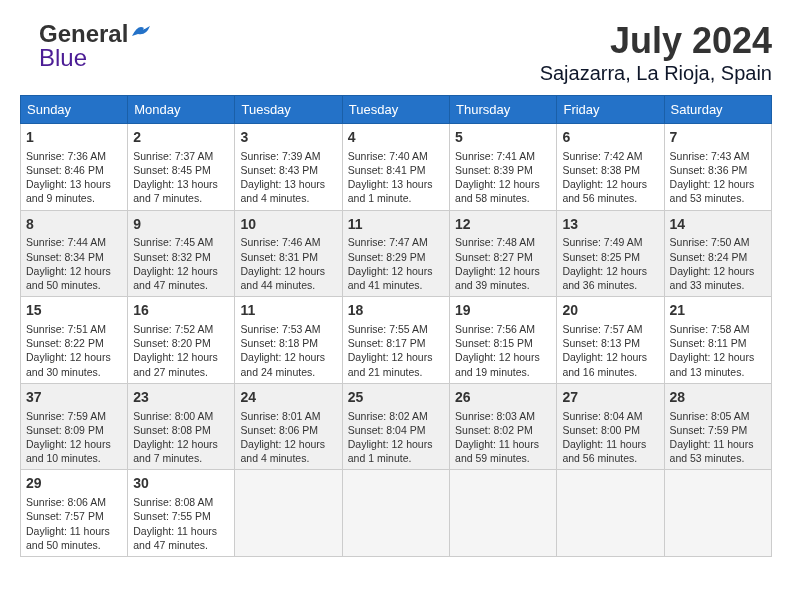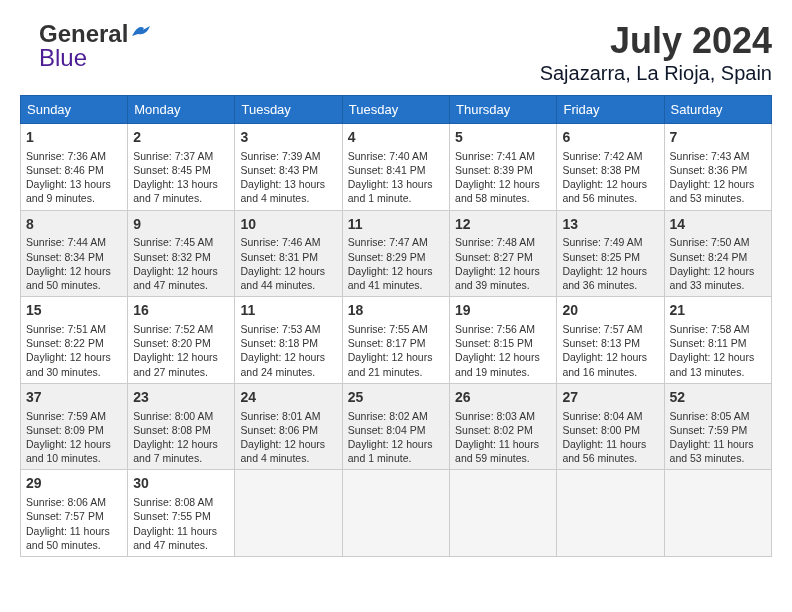--- a/index.html
+++ b/index.html
@@ -215,21 +215,21 @@
         </td>
         <td>
           <span class="day-number">26</span>
           <div>Sunrise: 8:03 AM<br>Sunset: 8:02 PM<br>Daylight: 11 hours and 59 minutes.</div>
         </td>
         <td>
           <span class="day-number">27</span>
           <div>Sunrise: 8:04 AM<br>Sunset: 8:00 PM<br>Daylight: 11 hours and 56 minutes.</div>
         </td>
         <td>
-          <span class="day-number">52</span>
+          <span class="day-number">28</span>
           <div>Sunrise: 8:05 AM<br>Sunset: 7:59 PM<br>Daylight: 11 hours and 53 minutes.</div>
         </td>
       </tr>
       <tr>
         <td>
           <span class="day-number">29</span>
           <div>Sunrise: 8:06 AM<br>Sunset: 7:57 PM<br>Daylight: 11 hours and 50 minutes.</div>
         </td>
         <td>
           <span class="day-number">30</span>

